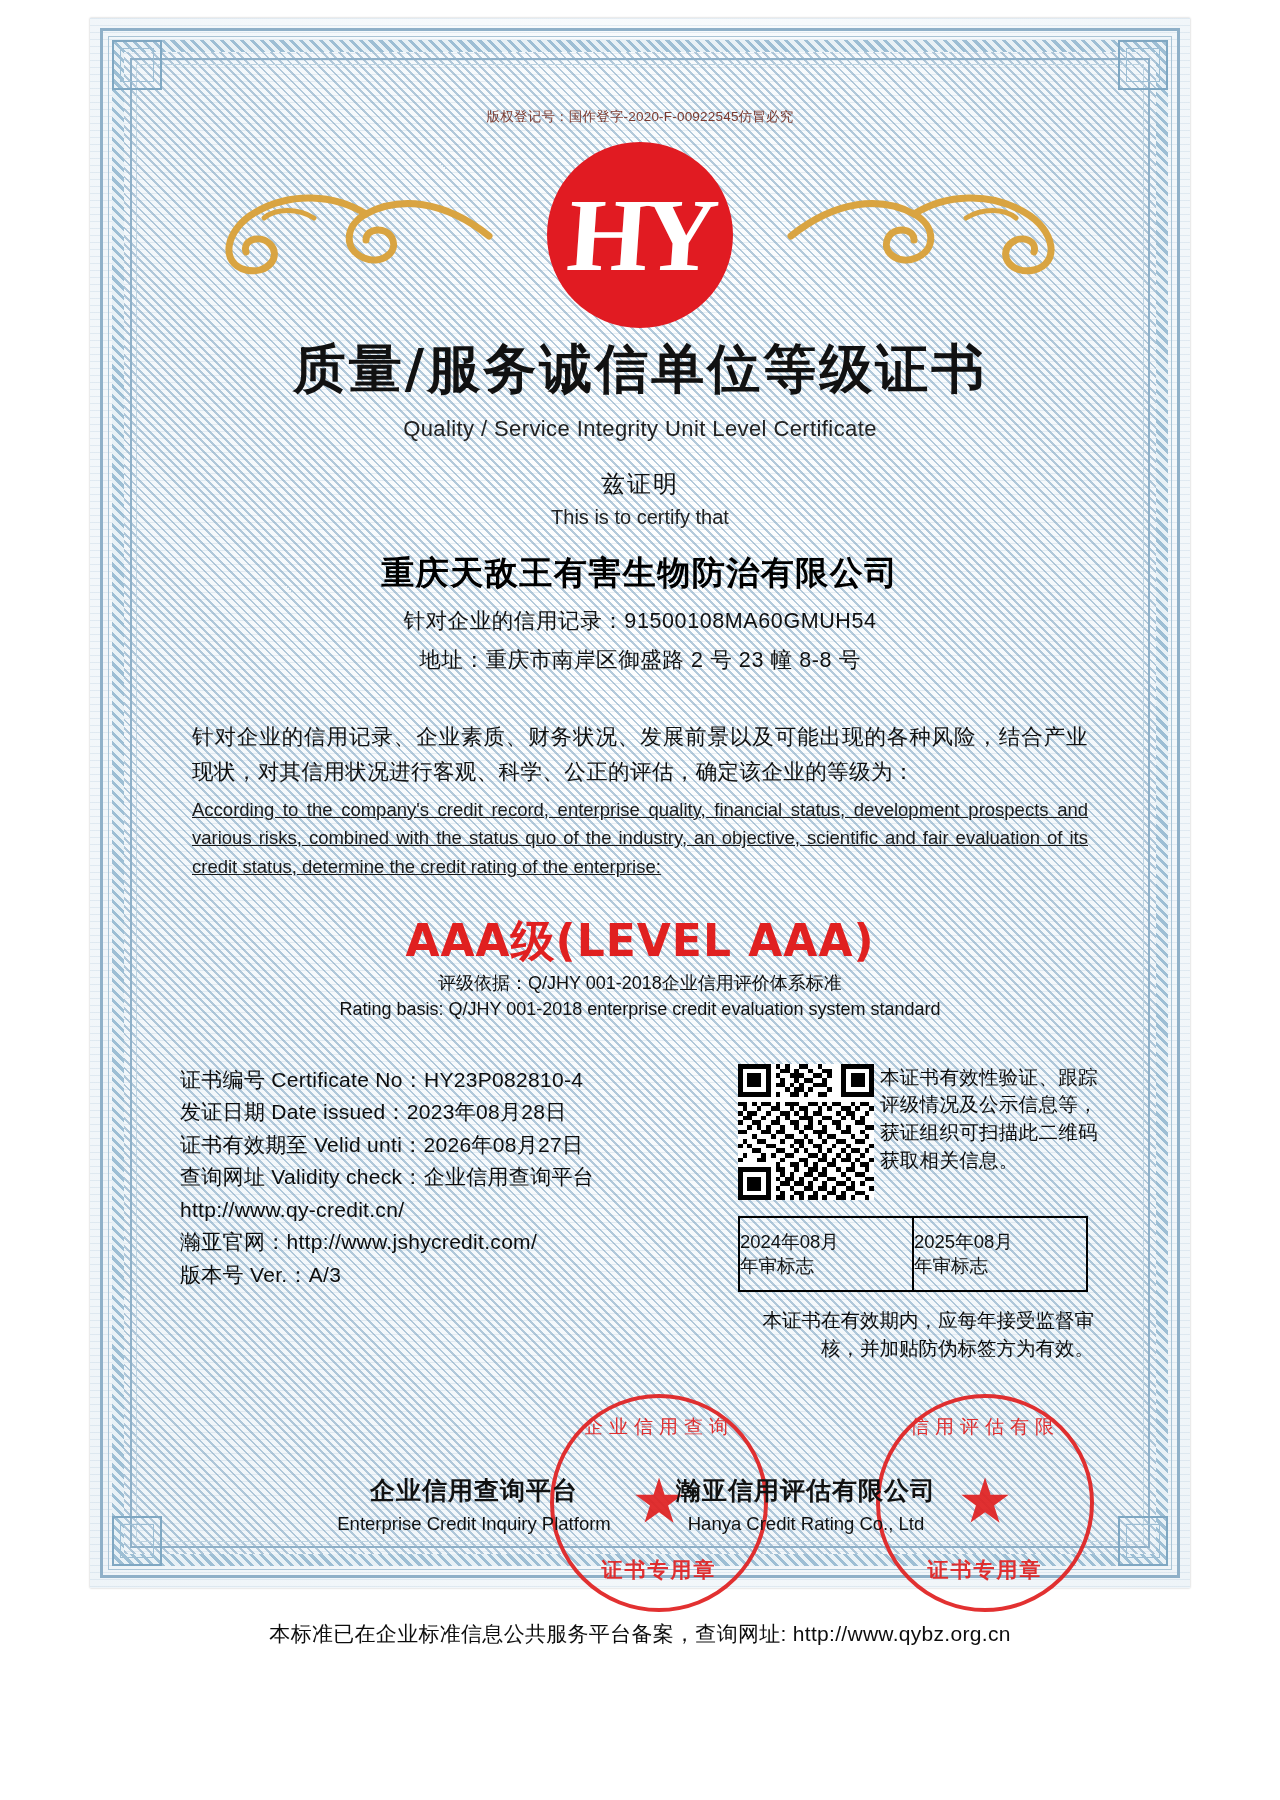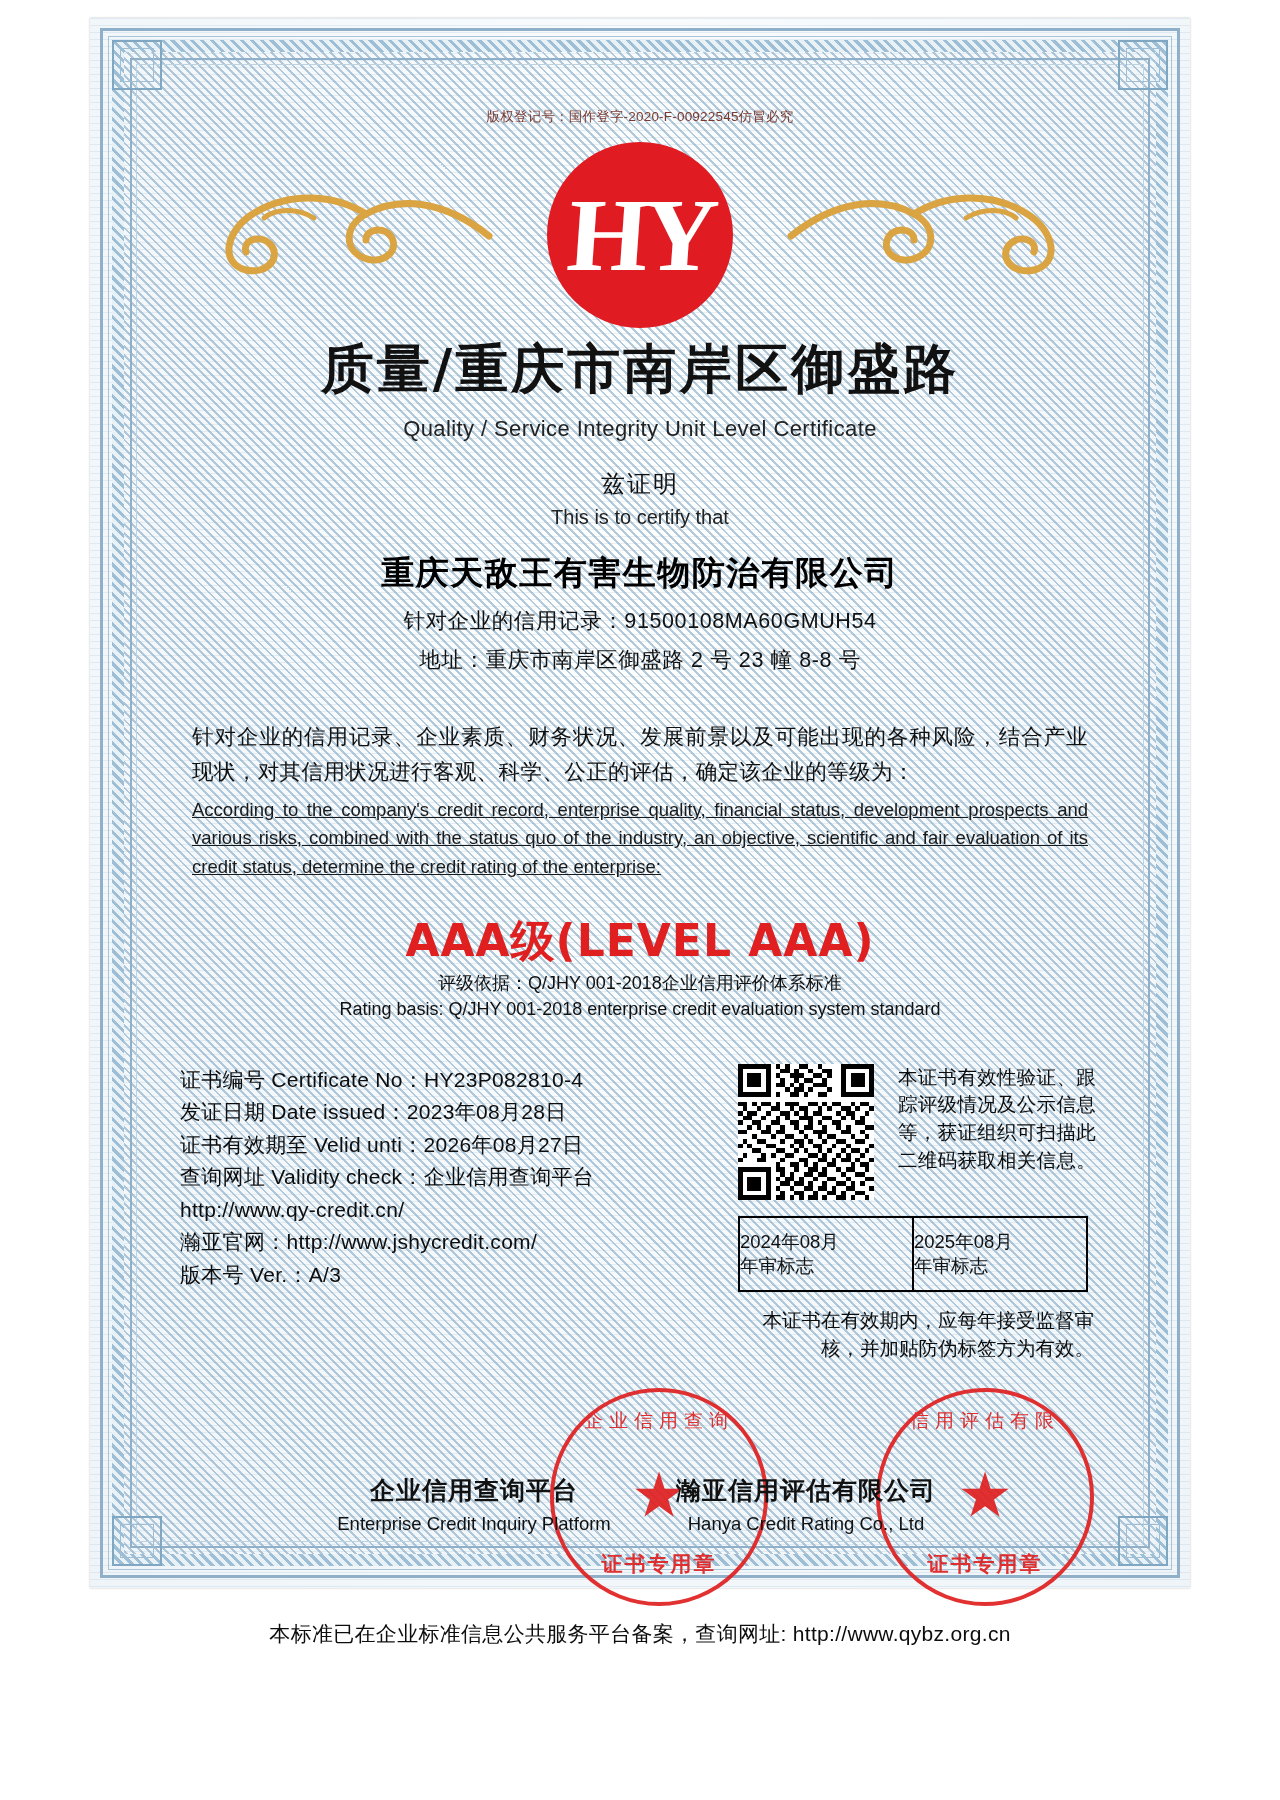--- a/index.html
+++ b/index.html
@@ -236,21 +236,21 @@
     letter-spacing: 0.3px;
     white-space: nowrap;
   }
   .details-right {
     flex: 1;
     display: flex;
     flex-direction: column;
   }
   .qr-row {
     display: flex;
-    gap: 24px;
+    gap: 6px;
     align-items: flex-start;
   }
   .qr {
     width: 136px;
     height: 136px;
     flex: none;
     background-color: #fff;
     position: relative;
   }
   .qr-note {
@@ -290,21 +290,21 @@
     position: relative;
     height: 230px;
     margin-top: 26px;
   }
   .stamp {
     position: absolute;
     width: 210px;
     height: 210px;
     border: 4px solid #e02020;
     border-radius: 50%;
-    top: 0;
+    top: 6px;
     opacity: 0.92;
   }
   .stamp.one { left: 404px; }
   .stamp.two { left: 730px; }
   .stamp .star {
     position: absolute;
     left: 50%;
     top: 50%;
     transform: translate(-50%, -56%);
     color: #e02020;
@@ -393,21 +393,21 @@
         <span class="logo-text">HY</span>
       </div>
 
       <svg class="flourish right" viewBox="0 0 300 110">
         <path d="M5 58 C50 22, 95 18, 128 36 C150 48, 150 72, 130 80 C112 87, 95 74, 102 60 C108 48, 128 50, 128 62" fill="none" stroke="#d9a441" stroke-width="7" stroke-linecap="round"></path>
         <path d="M128 36 C160 16, 204 14, 238 34 C270 52, 274 86, 248 92 C226 97, 212 78, 224 66 C234 56, 252 62, 248 74" fill="none" stroke="#d9a441" stroke-width="7" stroke-linecap="round"></path>
         <path d="M180 40 C196 30, 218 30, 230 40" fill="none" stroke="#d9a441" stroke-width="5" stroke-linecap="round"></path>
       </svg>
     </div>
 
-    <div class="title-cn">质量/重庆市南岸区御盛路</div>
+    <div class="title-cn">质量/服务诚信单位等级证书</div>
     <div class="title-en">Quality / Service Integrity Unit Level Certificate</div>
 
     <div class="certify-cn">兹证明</div>
     <div class="certify-en">This is to certify that</div>
 
     <div class="company-cn">重庆天敌王有害生物防治有限公司</div>
     <div class="company-code">针对企业的信用记录：91500108MA60GMUH54</div>
     <div class="company-addr">地址：重庆市南岸区御盛路 2 号 23 幢 8-8 号</div>
 
     <div class="body-block">

